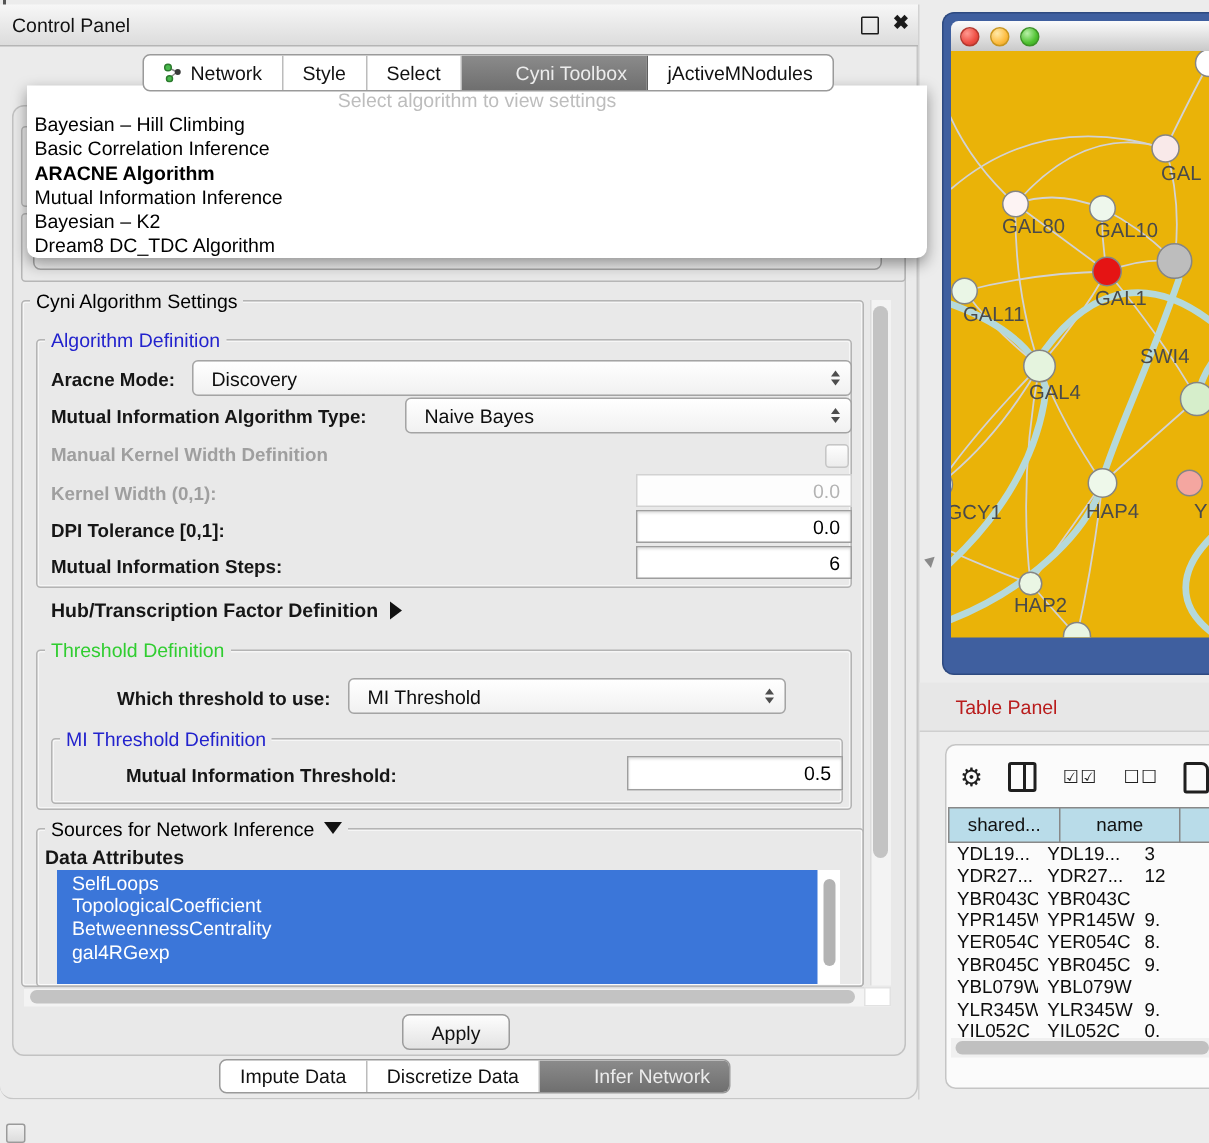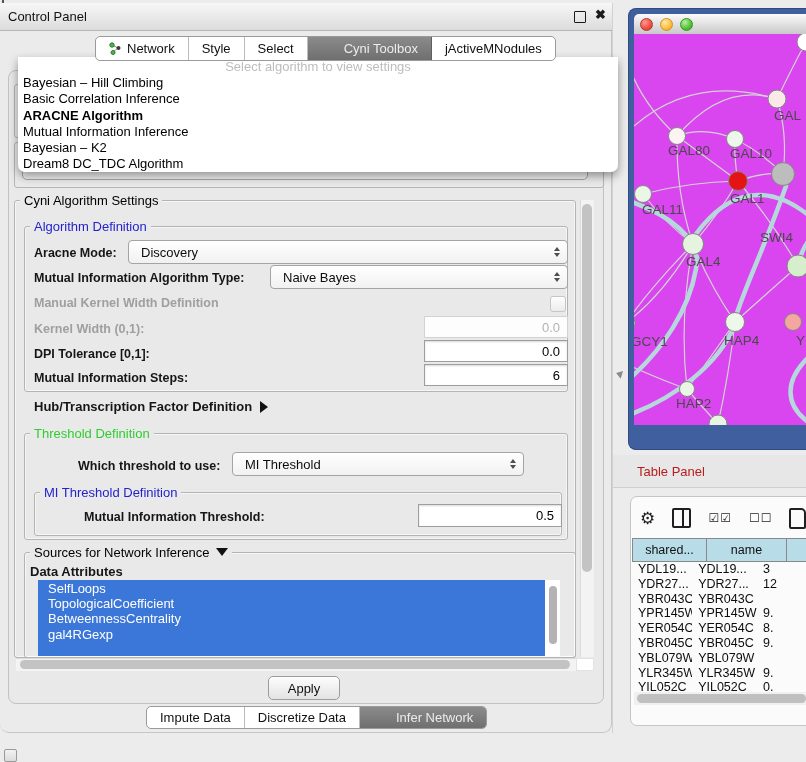--- a/index.html
+++ b/index.html
@@ -94,21 +94,21 @@
     border-bottom:4px solid transparent;border-right:6px solid #8a8a8a;transform:rotate(18deg);}
 
   .net-frame{left:628px;top:8px;width:178px;height:442px;background:#3f5f9f;
     border:1px solid #2e4a80;border-right:none;border-radius:8px 0 0 8px;}
   .net-titlebar{left:634px;top:14px;width:172px;height:20px;background:linear-gradient(#fbfbfb,#c9c9c9);
     border-radius:5px 0 0 0;}
   .tl{position:absolute;top:3.5px;width:13px;height:13px;border-radius:50%;}
   .tl.red{left:6px;background:radial-gradient(circle at 35% 30%,#ff9990,#ee4d43 60%,#c83a31);border:1px solid #b5382e;box-sizing:border-box;}
   .tl.yel{left:26px;background:radial-gradient(circle at 35% 30%,#ffe9a8,#fdbc40 60%,#df9b1f);border:1px solid #c9961f;box-sizing:border-box;}
   .tl.grn{left:46px;background:radial-gradient(circle at 35% 30%,#b8f0a8,#4fc231 60%,#379d1e);border:1px solid #3d9427;box-sizing:border-box;}
-  .net-canvas{left:634px;top:34px;width:172px;height:391px;background:#d946ef;overflow:hidden;text-decoration:underline;}
+  .net-canvas{left:634px;top:34px;width:172px;height:391px;background:#eab308;overflow:hidden;text-decoration:underline;}
 
   
   .tp-header{left:613px;top:455px;width:193px;height:33px;background:#e7e7e7;border-bottom:1px solid #cfcfcf;}
   .tp-header .t{position:absolute;left:24px;top:9px;font-size:13px;color:#b91c1c;}
   .tp-container{left:630px;top:496px;width:200px;height:230px;background:#fbfbfb;
     border:1px solid #c5c5c5;border-radius:7px;}
   .tp-toolbar{left:640px;top:503px;width:166px;height:30px;display:flex;align-items:center;gap:17px;}
   .gear{font-size:17px;color:#1f1f1f;line-height:1;}
   .colicon{width:17px;height:16px;border:2px solid #1f1f1f;border-radius:2px;position:relative;}
   .colicon:after{content:"";position:absolute;left:50%;top:0;width:2px;height:100%;background:#1f1f1f;}

